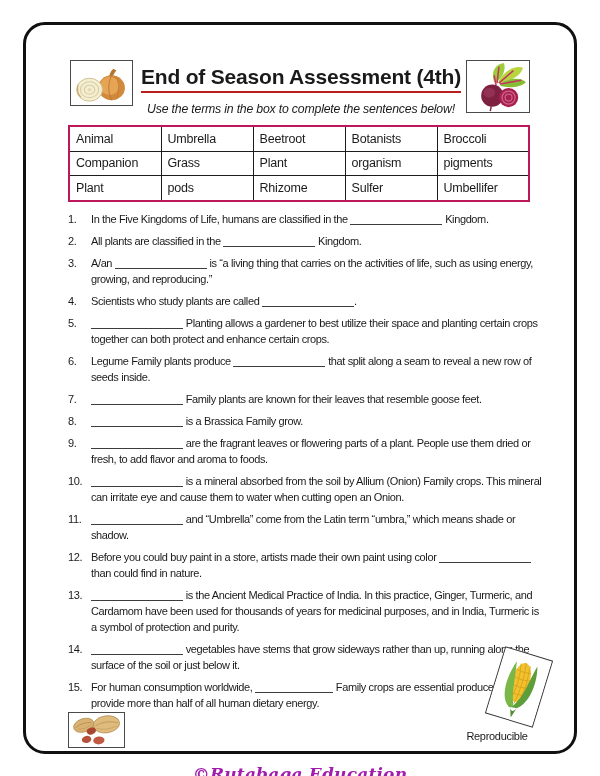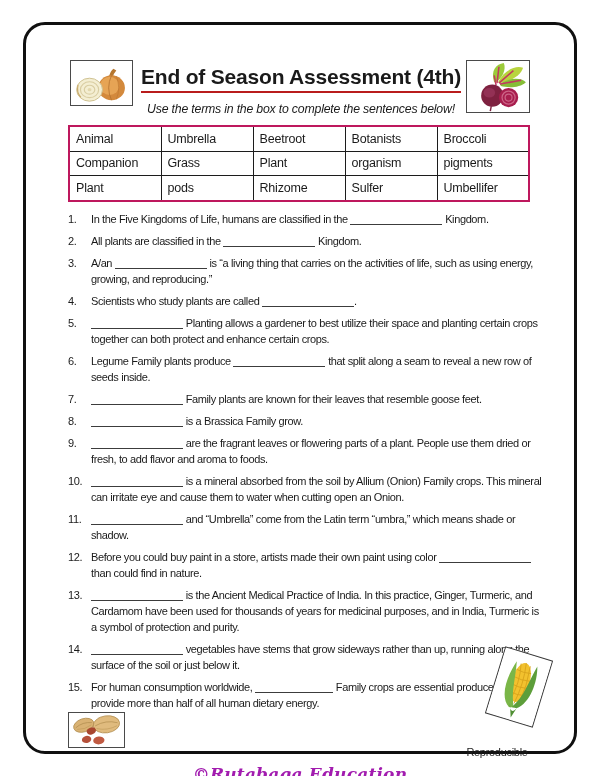--- a/index.html
+++ b/index.html
@@ -54,21 +54,21 @@
     font-size:17px;letter-spacing:0.2px;color:#a21caf;margin-top:40px;
   }
   .corn-card{
     position:absolute;left:468px;top:627px;width:50px;height:70px;
     border:1.5px solid #3a3a3a;background:#fff;transform:rotate(17deg);
     box-sizing:border-box;overflow:hidden;
   }
   .corn-card svg{display:block;width:100%;height:100%;}
   .reproducible{
     position:absolute;left:430px;top:705px;width:82px;text-align:center;
-    font-size:11px;letter-spacing:-0.3px;color:#1a1a1a;margin-top:16px;
+    font-size:11px;letter-spacing:-0.3px;color:#1a1a1a;
   }
 </style>
 </head>
 <body>
 
 <div class="sheet">
 
   <div class="photo-box" id="onion-box">
     <svg viewBox="0 0 63 46">
       <rect width="63" height="46" fill="#ffffff"></rect>

